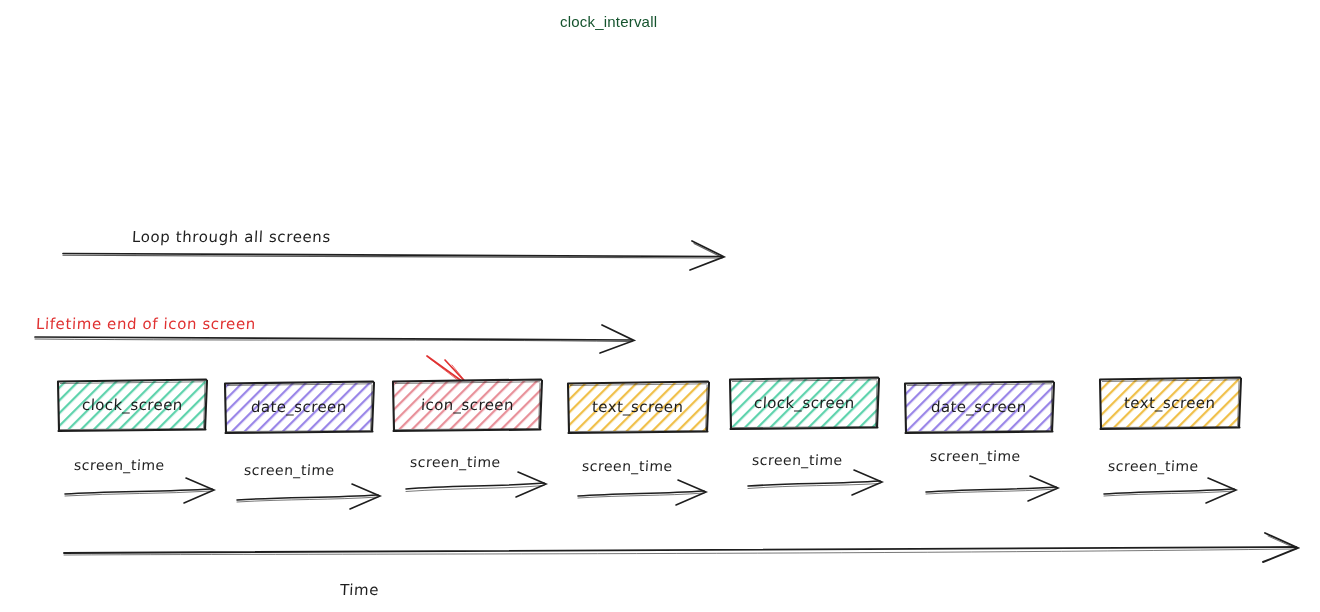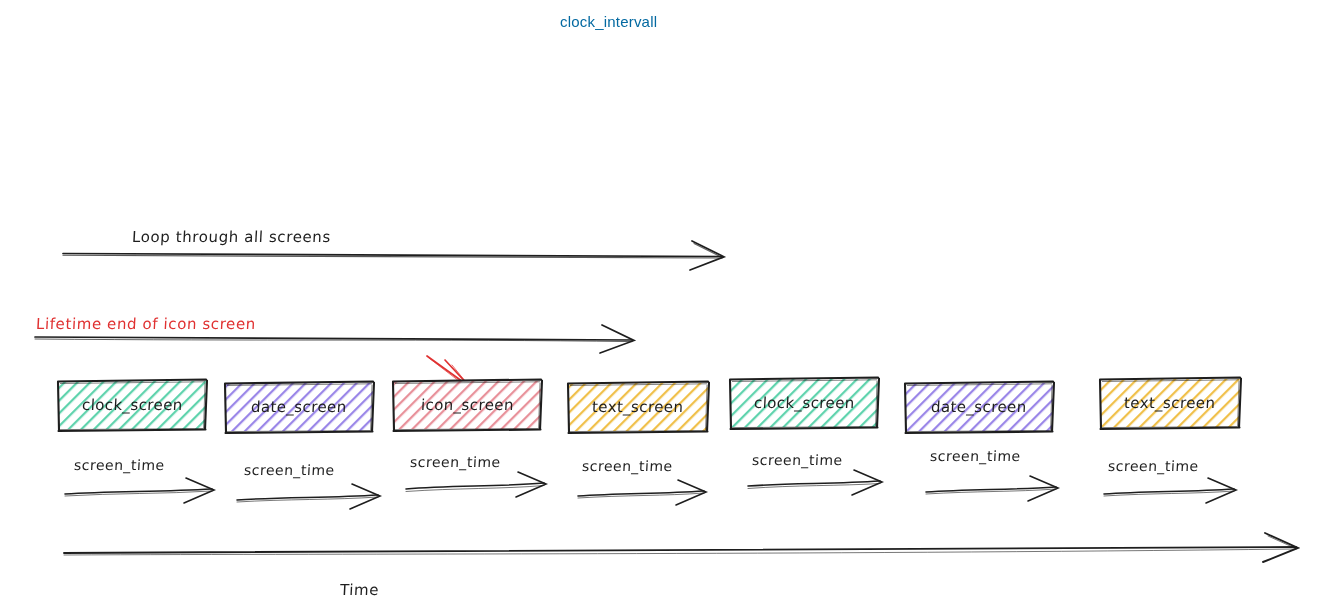--- a/index.html
+++ b/index.html
@@ -3,21 +3,21 @@
 <meta charset="utf-8">
 <style>
   html,body{margin:0;padding:0;background:#ffffff;}
   body{width:1320px;height:612px;position:relative;overflow:hidden;
        font-family:"DejaVu Sans",sans-serif;}
   #canvas{position:absolute;left:0;top:0;width:1320px;height:612px;}
   .lbl{position:absolute;white-space:nowrap;}
 
   
   #title{left:560px;top:13px;font-family:"Liberation Sans",sans-serif;
-         font-size:15px;color:#0369a1;letter-spacing:.2px;}
+         font-size:15px;color:#14532d;letter-spacing:.2px;}
 
   
   .hand{font-family:"DejaVu Sans",sans-serif;font-size:15px;color:#1e1e1e;
         letter-spacing:.6px;transform:skewX(-3deg);}
   .hand-red{color:#e03131;}
 
   #loop-label{left:132px;top:228px;}
   #lifetime-label{left:36px;top:315px;}
   #time-label{left:340px;top:581px;}
 

